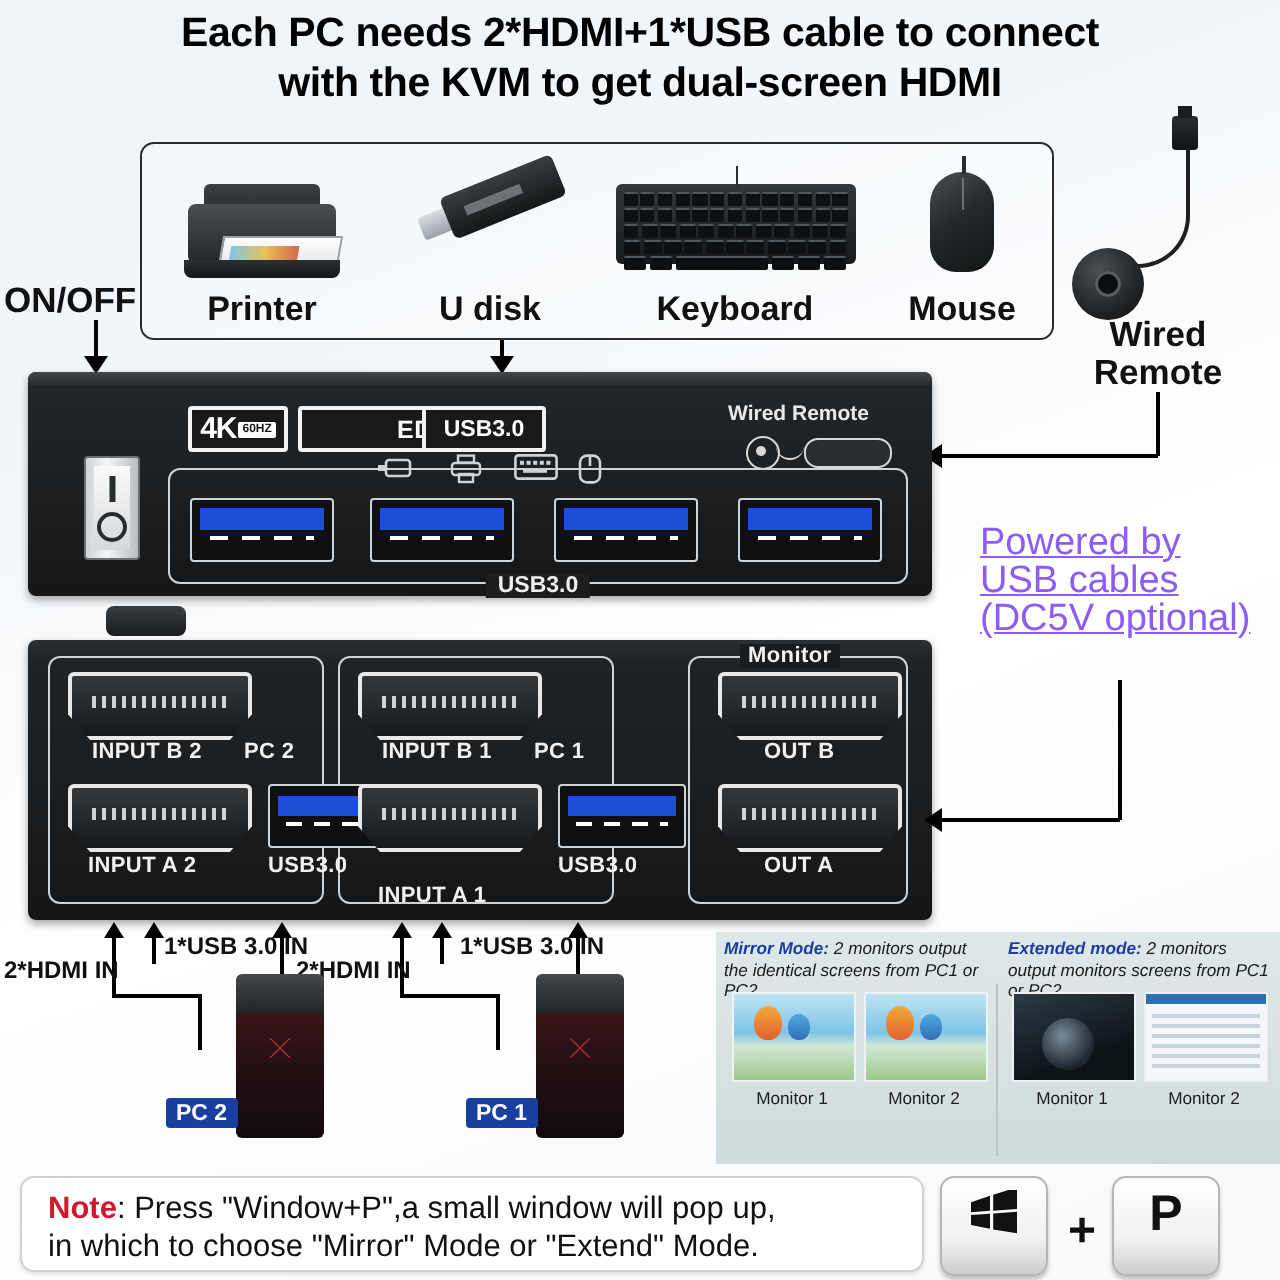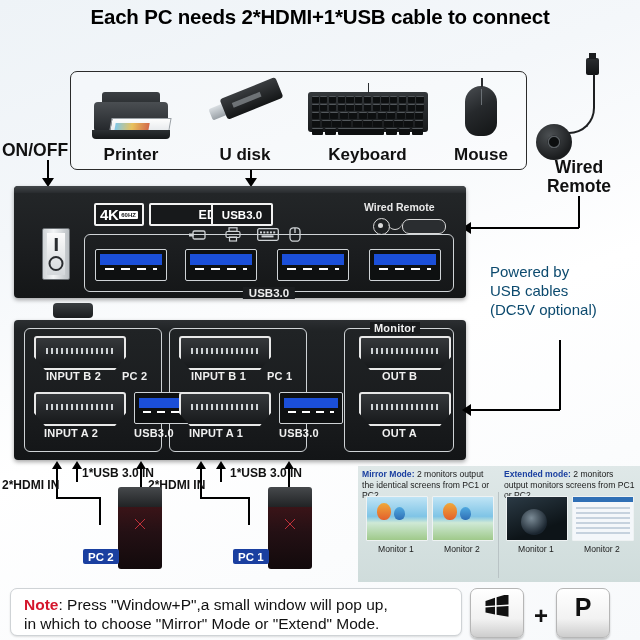--- a/index.html
+++ b/index.html
@@ -141,21 +141,21 @@
   
   .pc{position:absolute;width:44px;height:82px;}
   .pc .top{position:absolute;left:0;top:0;width:44px;height:22px;background:linear-gradient(180deg,#46494c,#1d1f21);border-radius:3px 3px 0 0;}
   .pc .bdy{position:absolute;left:0;top:20px;width:44px;height:62px;background:linear-gradient(180deg,#3a1418 0%,#241014 40%,#120a0c 100%);border-radius:0 0 3px 3px;}
   .pc .v{position:absolute;left:8px;top:32px;width:28px;height:10px;
     background:linear-gradient(135deg,transparent 48%,#c0303a 50%,transparent 52%),
                linear-gradient(225deg,transparent 48%,#c0303a 50%,transparent 52%);}
   .pcbadge{position:absolute;background:#1a3fa0;color:#fff;font-size:11.5px;font-weight:bold;padding:1.5px 5px;border-radius:2px;}
 
   
-  .modehdr{position:absolute;font-size:8.6px;line-height:10.5px;color:#1a1a1a;}
+  .modehdr{position:absolute;font-size:8.6px;line-height:10.5px;color:#1a1a1a;font-style:italic;}
   .modehdr b{color:#1a3fa0;}
   .mondiv{position:absolute;width:1px;background:#b9c3c5;}
   .thumb{position:absolute;border:1.5px solid #eef2f3;border-radius:1px;overflow:hidden;}
   .thumb .stand{position:absolute;left:50%;bottom:-4px;transform:translateX(-50%);width:16px;height:4px;background:#cdd5d7;}
   .moncap{position:absolute;font-size:8.6px;color:#1c1c1c;text-align:center;}
   .sky{background:linear-gradient(180deg,#bfe4f5 0%,#7fc4e6 45%,#cfe9d6 60%,#9fc98a 100%);}
   .dark{background:linear-gradient(160deg,#2b3a45,#0d1418 70%);}
   .doc{background:#f4f7fa;}
   .doc .bar{position:absolute;left:0;top:0;right:0;height:5px;background:#2f6fb5;}
   .doc .ln{position:absolute;left:3px;right:3px;height:1.5px;background:#c6d2de;}
@@ -171,20 +171,21 @@
     border:1px solid #b6b6b6;box-shadow:0 2px 2px rgba(0,0,0,.22);}
   .key .face{position:absolute;left:0;right:0;top:0;height:36px;display:flex;align-items:center;justify-content:center;
     font-size:25px;font-weight:bold;color:#111;}
   #plus{position:absolute;font-size:24px;font-weight:bold;color:#111;}
 </style>
 </head>
 <body>
 
 <div class="abs nosel" id="title">
   <span>Each PC needs 2*HDMI+1*USB cable to connect</span>
+  <span class="l2">with the KVM to get dual-screen HDMI</span>
 </div>
 
 <div class="abs" id="devbox">
 
   <div class="devcell" style="left:0;width:120px;">
     <div class="devart">
       <div class="printer">
         <div class="top"></div>
           <div class="body"></div>
           <div class="tray"></div>
@@ -406,42 +407,42 @@
   <div class="plabel" style="left:120px;top:107px;">USB3.0</div>
 
   <div class="hdmi" style="left:165px;top:16px;">
       <div class="pins"></div>
     </div>
   <div class="plabel" style="left:177px;top:50px;">INPUT B 1</div>
   <div class="plabel" style="left:253px;top:50px;">PC 1</div>
   <div class="hdmi" style="left:165px;top:72px;">
       <div class="pins"></div>
     </div>
-  <div class="plabel" style="left:175px;top:107px;">INPUT A 1</div>
+  <div class="plabel" style="left:175px;top:122px;">INPUT A 1</div>
   <div class="bport" style="left:265px;top:72px;">
       <div class="blue"></div>
     </div>
   <div class="plabel" style="left:265px;top:107px;">USB3.0</div>
 
   <div class="plabel" style="left:356px;top:2px;background:#191b1d;padding:0 4px;">Monitor</div>
   <div class="hdmi" style="left:345px;top:16px;">
       <div class="pins"></div>
     </div>
   <div class="plabel" style="left:368px;top:50px;">OUT B</div>
   <div class="hdmi" style="left:345px;top:72px;">
       <div class="pins"></div>
     </div>
   <div class="plabel" style="left:368px;top:107px;">OUT A</div>
 </div>
 
 <div class="abs arrow-left" style="left:462px;top:404px;"></div>
 <div class="abs hline" style="left:470px;top:409px;width:90px;"></div>
 <div class="abs vline" style="left:559px;top:340px;height:70px;"></div>
 
-<div class="abs nosel" style="left:490px;top:262px;font-size:15px;line-height:19px;font-weight:normal;color:#0c4a6e;">
+<div class="abs nosel" style="left:490px;top:262px;font-size:19px;line-height:19px;font-weight:normal;color:#8b5cf6;text-decoration:underline;">
   <span>Powered by</span><br>
   <span>USB cables</span><br>
   <span>(DC5V optional)</span>
 </div>
 
 <div class="abs arrow-up" style="left:52px;top:461px;"></div>
 <div class="abs arrow-up" style="left:72px;top:461px;"></div>
 <div class="abs vline" style="left:56px;top:468px;height:30px;"></div>
 <div class="abs vline" style="left:76px;top:468px;height:14px;"></div>
 <div class="abs hline" style="left:56px;top:497px;width:44px;"></div>

